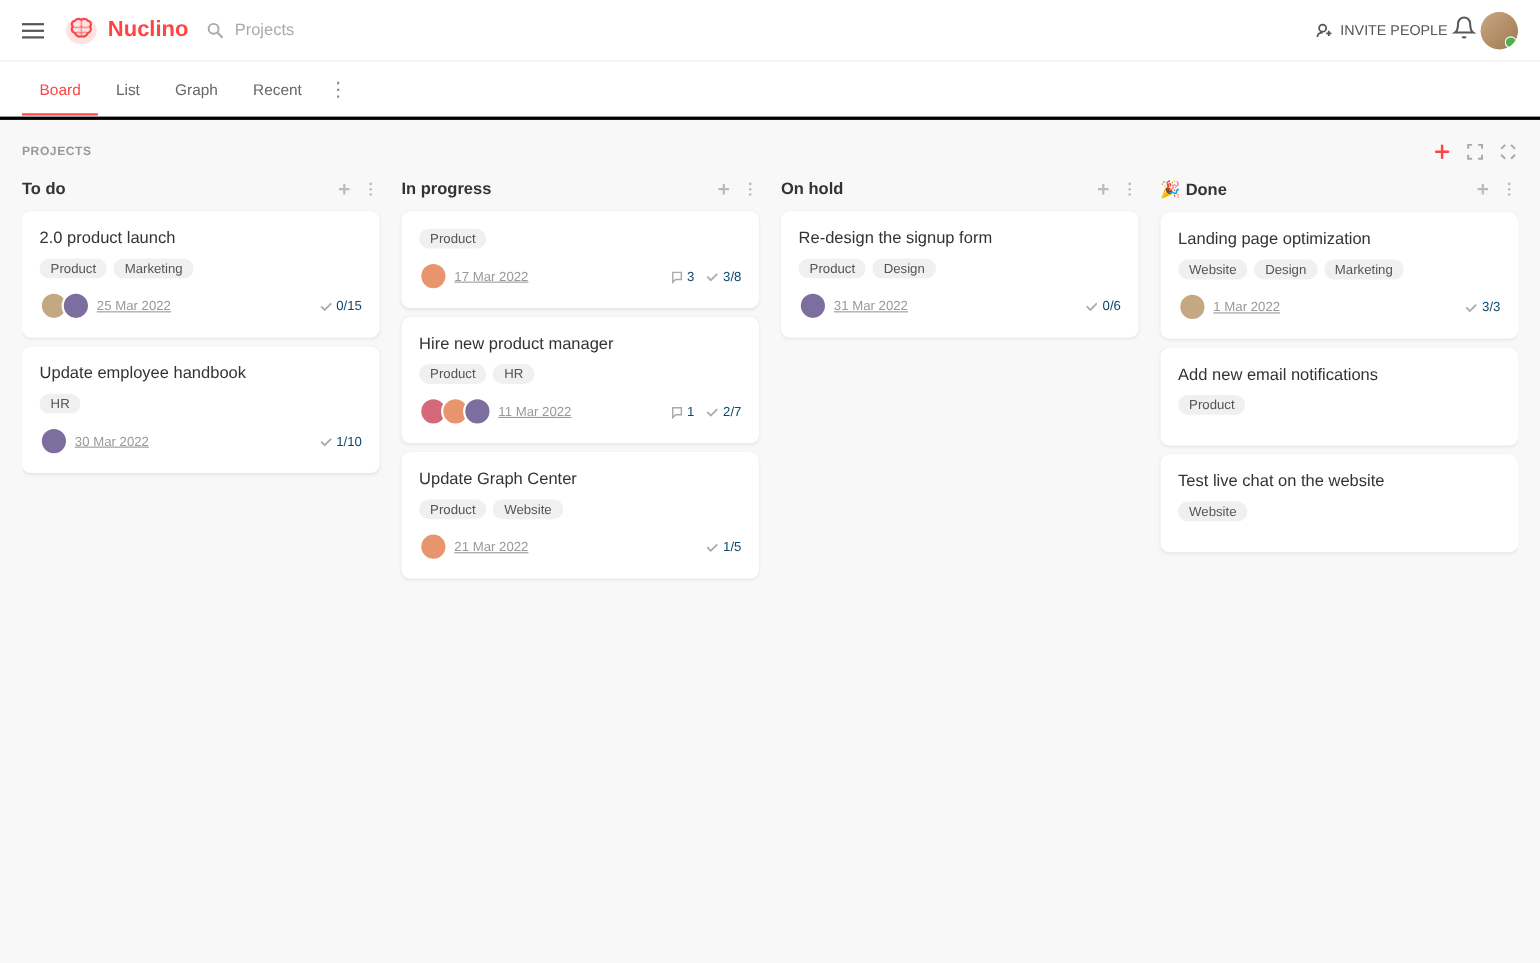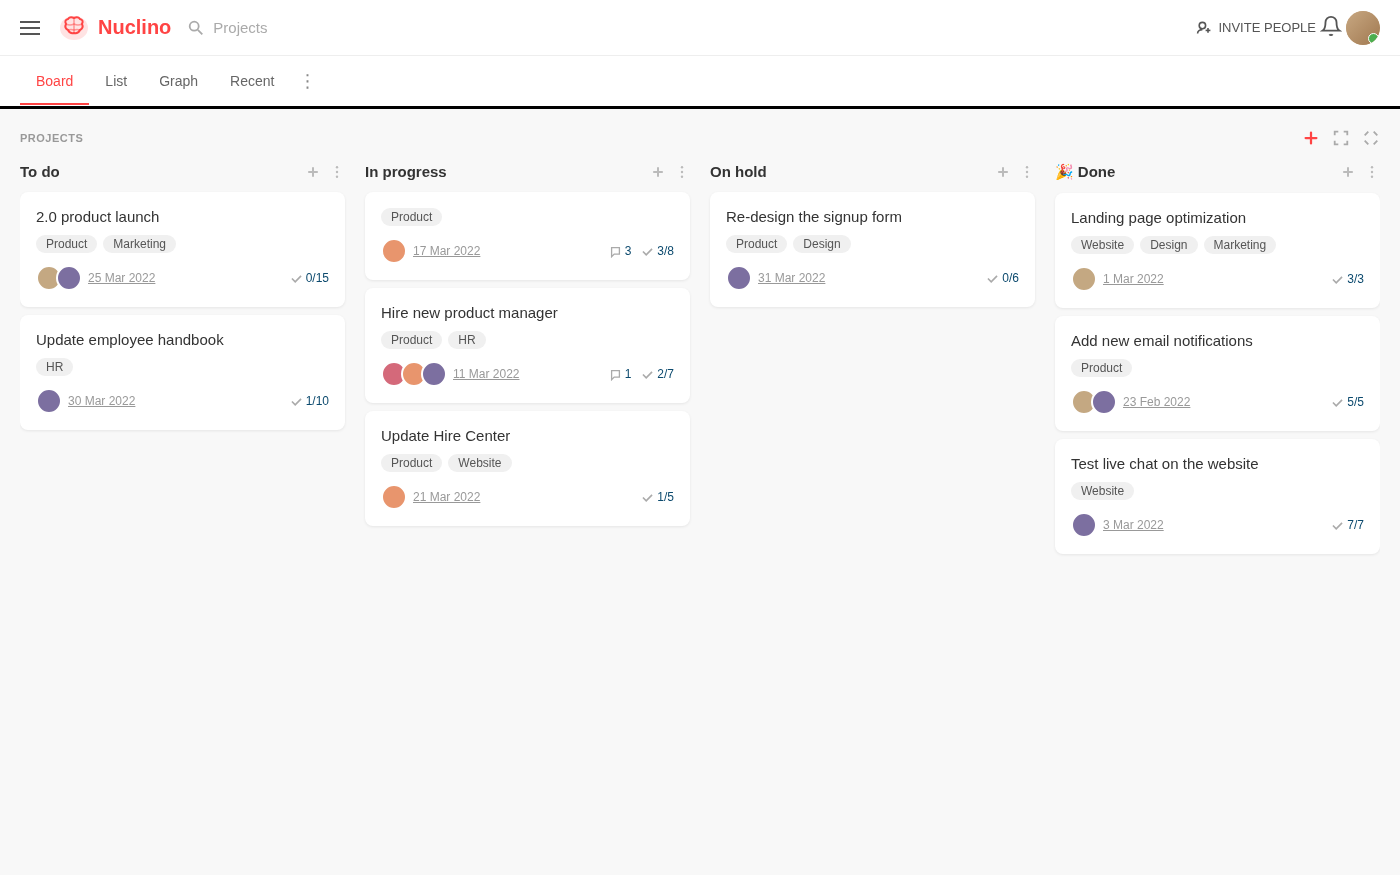--- a/index.html
+++ b/index.html
@@ -301,21 +301,21 @@
               <div class="comment-count"><svg width="13" height="13" viewBox="0 0 20 20" fill="none" stroke="#aaa" stroke-width="2">
                   <path d="M4 4h12v10H8l-4 4V4z"></path>
                 </svg> 1</div>
               <div class="check-count"><svg width="13" height="13" viewBox="0 0 20 20" fill="none" stroke="#aaa" stroke-width="2.5">
                   <polyline points="3,10 8,15 17,6"></polyline>
                 </svg> 2/7</div>
             </div>
           </div>
         </div>
         <div class="card">
-          <div class="card-title">Update Hire Center</div>
+          <div class="card-title">Update Graph Center</div>
           <div class="tags">
             <span class="tag">Product</span>
             <span class="tag">Website</span>
           </div>
           <div class="card-footer">
             <div class="card-footer-left">
               <div class="avatars">
                 <div class="avatar" style="background: rgb(232, 149, 109); display: flex; align-items: center; justify-content: center; font-size: 10px; color: rgb(255, 255, 255); font-weight: 600;"></div>
               </div>
               <span class="date">21 Mar 2022</span>
@@ -406,49 +406,22 @@
                   <polyline points="3,10 8,15 17,6"></polyline>
                 </svg> 3/3</div>
             </div>
           </div>
         </div>
         <div class="card">
           <div class="card-title">Add new email notifications</div>
           <div class="tags">
             <span class="tag">Product</span>
           </div>
-          <div class="card-footer">
-            <div class="card-footer-left">
-              <div class="avatars">
-                <div class="avatar" style="background: rgb(196, 168, 130); display: flex; align-items: center; justify-content: center; font-size: 10px; color: rgb(255, 255, 255); font-weight: 600;"></div>
-                <div class="avatar" style="background: rgb(124, 111, 160); display: flex; align-items: center; justify-content: center; font-size: 10px; color: rgb(255, 255, 255); font-weight: 600;"></div>
-              </div>
-              <span class="date">23 Feb 2022</span>
-            </div>
-            <div class="card-footer-right">
-              <div class="check-count"><svg width="13" height="13" viewBox="0 0 20 20" fill="none" stroke="#aaa" stroke-width="2.5">
-                  <polyline points="3,10 8,15 17,6"></polyline>
-                </svg> 5/5</div>
-            </div>
-          </div>
         </div>
         <div class="card">
           <div class="card-title">Test live chat on the website</div>
           <div class="tags">
             <span class="tag">Website</span>
           </div>
-          <div class="card-footer">
-            <div class="card-footer-left">
-              <div class="avatars">
-                <div class="avatar" style="background: rgb(124, 111, 160); display: flex; align-items: center; justify-content: center; font-size: 10px; color: rgb(255, 255, 255); font-weight: 600;"></div>
-              </div>
-              <span class="date">3 Mar 2022</span>
-            </div>
-            <div class="card-footer-right">
-              <div class="check-count"><svg width="13" height="13" viewBox="0 0 20 20" fill="none" stroke="#aaa" stroke-width="2.5">
-                  <polyline points="3,10 8,15 17,6"></polyline>
-                </svg> 7/7</div>
-            </div>
-          </div>
         </div>
       </div>
     </div>
 </div>
 
 </body></html>

